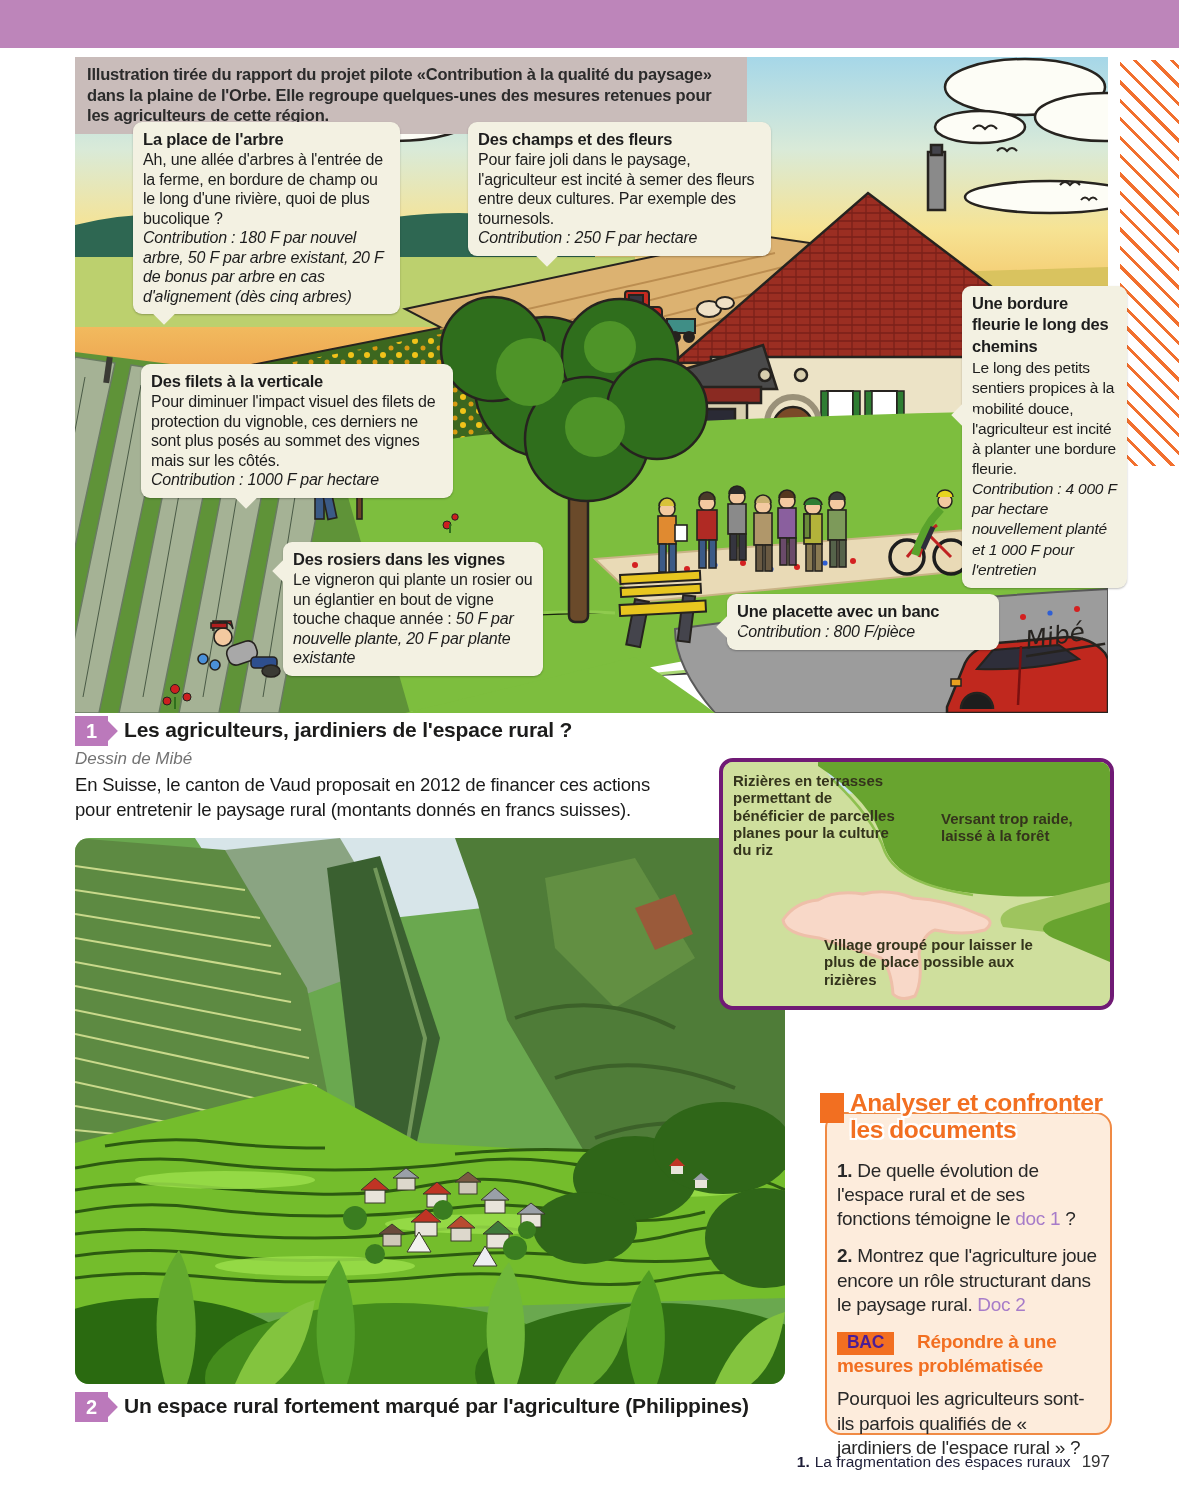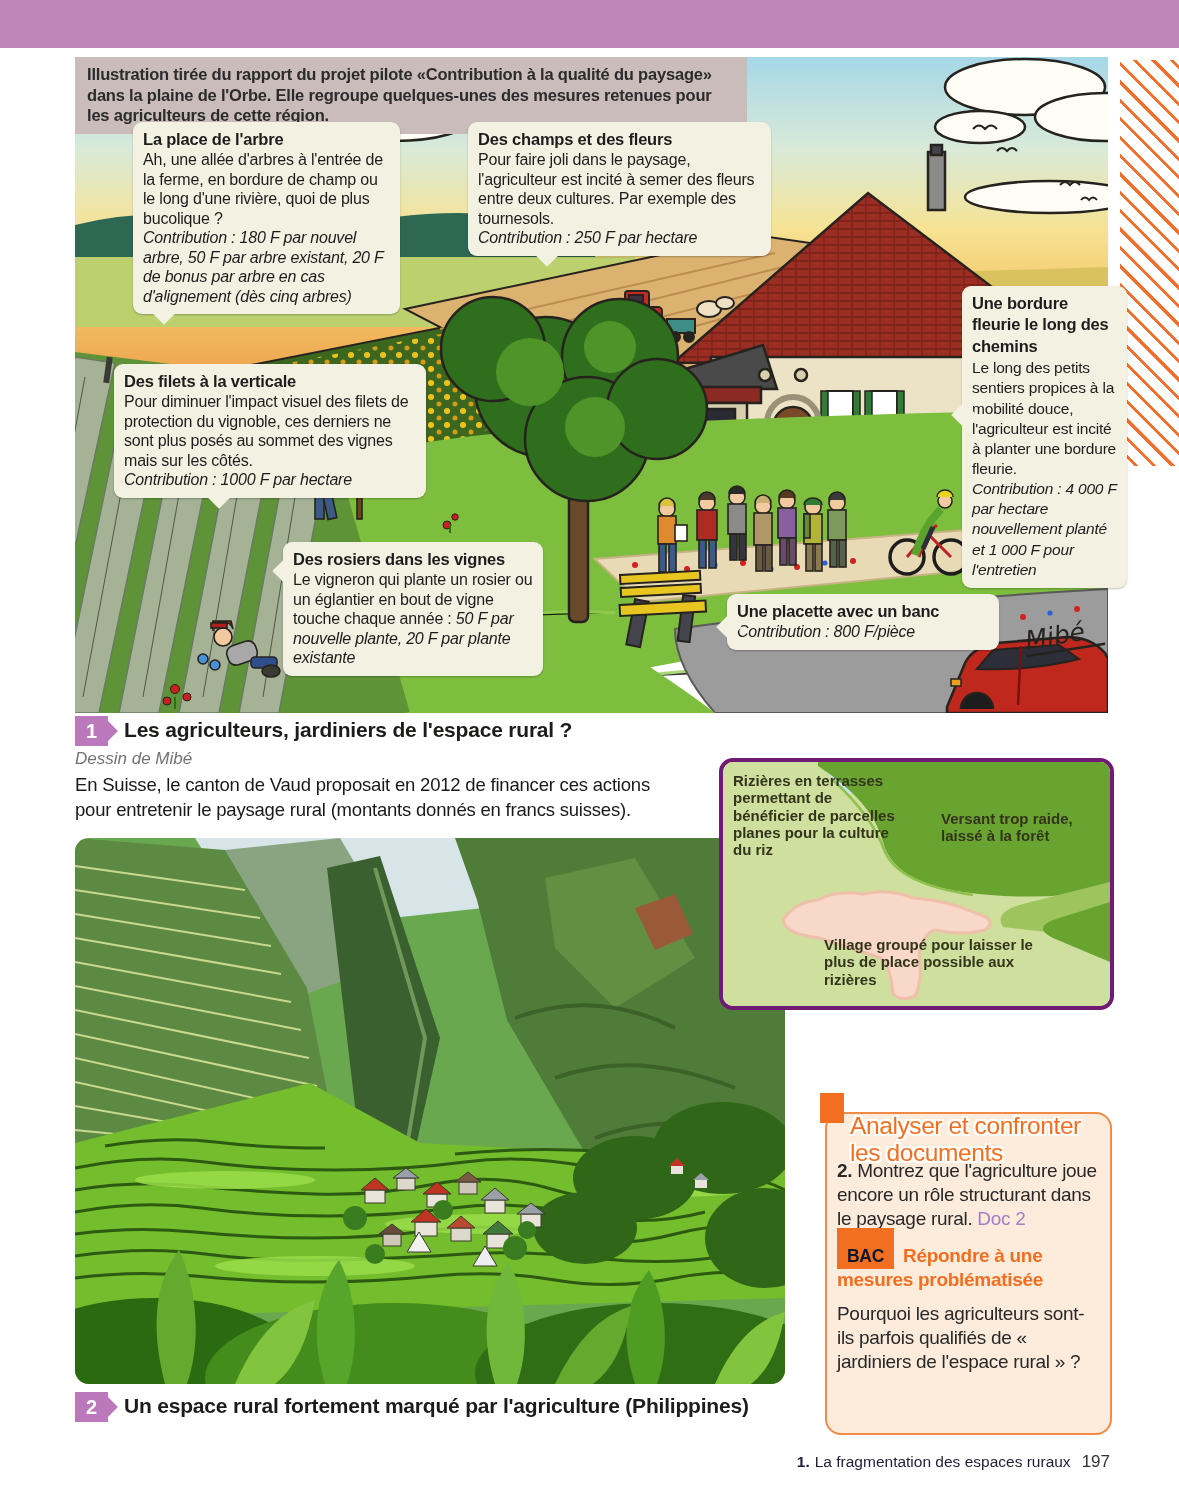--- a/index.html
+++ b/index.html
@@ -15,21 +15,21 @@
     padding:7px 12px 8px;font-size:16.5px;line-height:1.25;font-weight:bold;letter-spacing:-.2px;}
   .callout{position:absolute;background:#f3f1e2;border-radius:9px;padding:7px 10px 8px;
     font-size:16px;line-height:1.22;color:#1d1d1d;letter-spacing:-.2px;
     box-shadow:0 1px 2px rgba(0,0,0,.25);}
   .callout b{display:block;font-size:16.5px;margin-bottom:1px;}
   .callout i{display:block;}
   .callout.inline-c i{display:inline;}
   .tail{position:absolute;width:18px;height:18px;background:#f3f1e2;transform:rotate(45deg);}
   .c1{left:58px;top:65px;width:247px;}
   .c2{left:393px;top:65px;width:283px;}
-  .c3{left:39px;top:307px;width:292px;}
+  .c3{left:66px;top:307px;width:292px;}
   .c4{left:887px;top:229px;width:145px;font-size:15.5px;line-height:1.3;}
   .c5{left:208px;top:485px;width:240px;}
   .c6{left:652px;top:537px;width:252px;}
   
   .doccap{position:absolute;display:flex;align-items:flex-start;}
   .badge{position:relative;width:33px;height:30px;background:#bb79bb;color:#fff;
     display:flex;align-items:center;justify-content:center;font-weight:bold;font-size:20px;flex:0 0 auto;}
   .badge::after{content:"";position:absolute;right:-7px;top:8px;width:14px;height:14px;
     background:#bb79bb;transform:rotate(45deg);}
   .doccap h2{margin:2px 0 0 16px;font-size:21px;line-height:1.1;color:#1c1c1b;letter-spacing:-.2px;}
@@ -44,30 +44,30 @@
   .diagram svg{position:absolute;left:0;top:0;}
   .dlabel{position:absolute;font-size:15px;font-weight:bold;color:#34341c;line-height:1.15;}
   .dl1{left:10px;top:10px;width:165px;}
   .dl2{left:218px;top:48px;width:165px;}
   .dl3{left:76px;top:174px;width:235px;margin-left:25px;}
   
   .exercise{position:absolute;left:820px;top:1093px;width:292px;height:342px;}
   .ex-border{position:absolute;left:5px;top:19px;right:0;bottom:0;background:#fdecdc;
     border:2.5px solid #f08a44;border-radius:16px;}
   .ex-sq{position:absolute;left:0;top:0;width:24px;height:30px;background:#f26f21;}
-  .ex-title{position:absolute;left:30px;top:-3px;width:262px;font-size:24.5px;font-weight:normal;
+  .ex-title{position:absolute;left:30px;top:-3px;width:262px;font-size:24.5px;font-weight:bold;
     color:#f26f21;line-height:1.1;letter-spacing:-.4px;
-    text-shadow:-2px -2px 0 #fff,2px -2px 0 #fff,-2px 2px 0 #fff,2px 2px 0 #fff,0 2px 0 #fff;margin-top:23px;}
+    text-shadow:-2px -2px 0 #fff,2px -2px 0 #fff,-2px 2px 0 #fff,2px 2px 0 #fff,0 2px 0 #fff;}
   .ex-content{position:absolute;left:17px;top:66px;width:262px;}
   .q{font-size:19px;line-height:1.27;color:#282828;margin:0 0 13px;letter-spacing:-.3px;}
   .qnum{font-weight:bold;}
   .qref{color:#a77cc9;}
   .bac-row{margin:3px 0 0;font-size:19px;line-height:1.25;letter-spacing:-.3px;}
-  .bac-badge{background:#f26f21;color:#0f172a;font-weight:bold;font-size:17.5px;
-    padding:18px 10px 3px;margin-right:9px;}
+  .bac-badge{background:#f26f21;color:#4c1d95;font-weight:bold;font-size:17.5px;
+    padding:0 10px 3px;margin-right:23px;}
   .bac-title{color:#f26f21;font-weight:bold;}
   .bac-q{margin-top:10px;margin-bottom:0;}
   
   .footer{position:absolute;top:1452px;right:69px;font-size:15.5px;color:#1e1e38;
     display:flex;align-items:baseline;gap:5px;}
   .footer .pagenum{font-size:17px;color:#333;margin-left:6px;font-weight:normal;}
 </style>
 </head>
 <body>
 
@@ -584,20 +584,21 @@
     <div class="dlabel dl1">Rizières en terrasses permettant de bénéficier de parcelles planes pour la culture du riz</div>
     <div class="dlabel dl2">Versant trop raide, laissé à la forêt</div>
     <div class="dlabel dl3">Village groupé pour laisser le plus de place possible aux rizières</div>
   </div>
 
   <aside class="exercise">
     <div class="ex-border"></div>
     <div class="ex-sq"></div>
     <div class="ex-title">Analyser et confronter les documents</div>
     <div class="ex-content">
+      <p class="q"><span class="qnum">1.</span><span> De quelle évolution de l'espace rural et de ses fonctions témoigne le </span><span class="qref">doc 1</span><span> ?</span></p>
       <p class="q"><span class="qnum">2.</span><span> Montrez que l'agriculture joue encore un rôle structurant dans le paysage rural. </span><span class="qref">Doc 2</span></p>
       <p class="bac-row"><span class="bac-badge">BAC</span><span class="bac-title">Répondre à une mesures problématisée</span></p>
       <p class="q bac-q">Pourquoi les agriculteurs sont-ils parfois qualifiés de « jardiniers de l'espace rural » ?</p>
     </div>
   </aside>
 
   <div class="doccap" style="left:75px;top:1392px;">
     <span class="badge">
         <span>2</span>
       </span>

